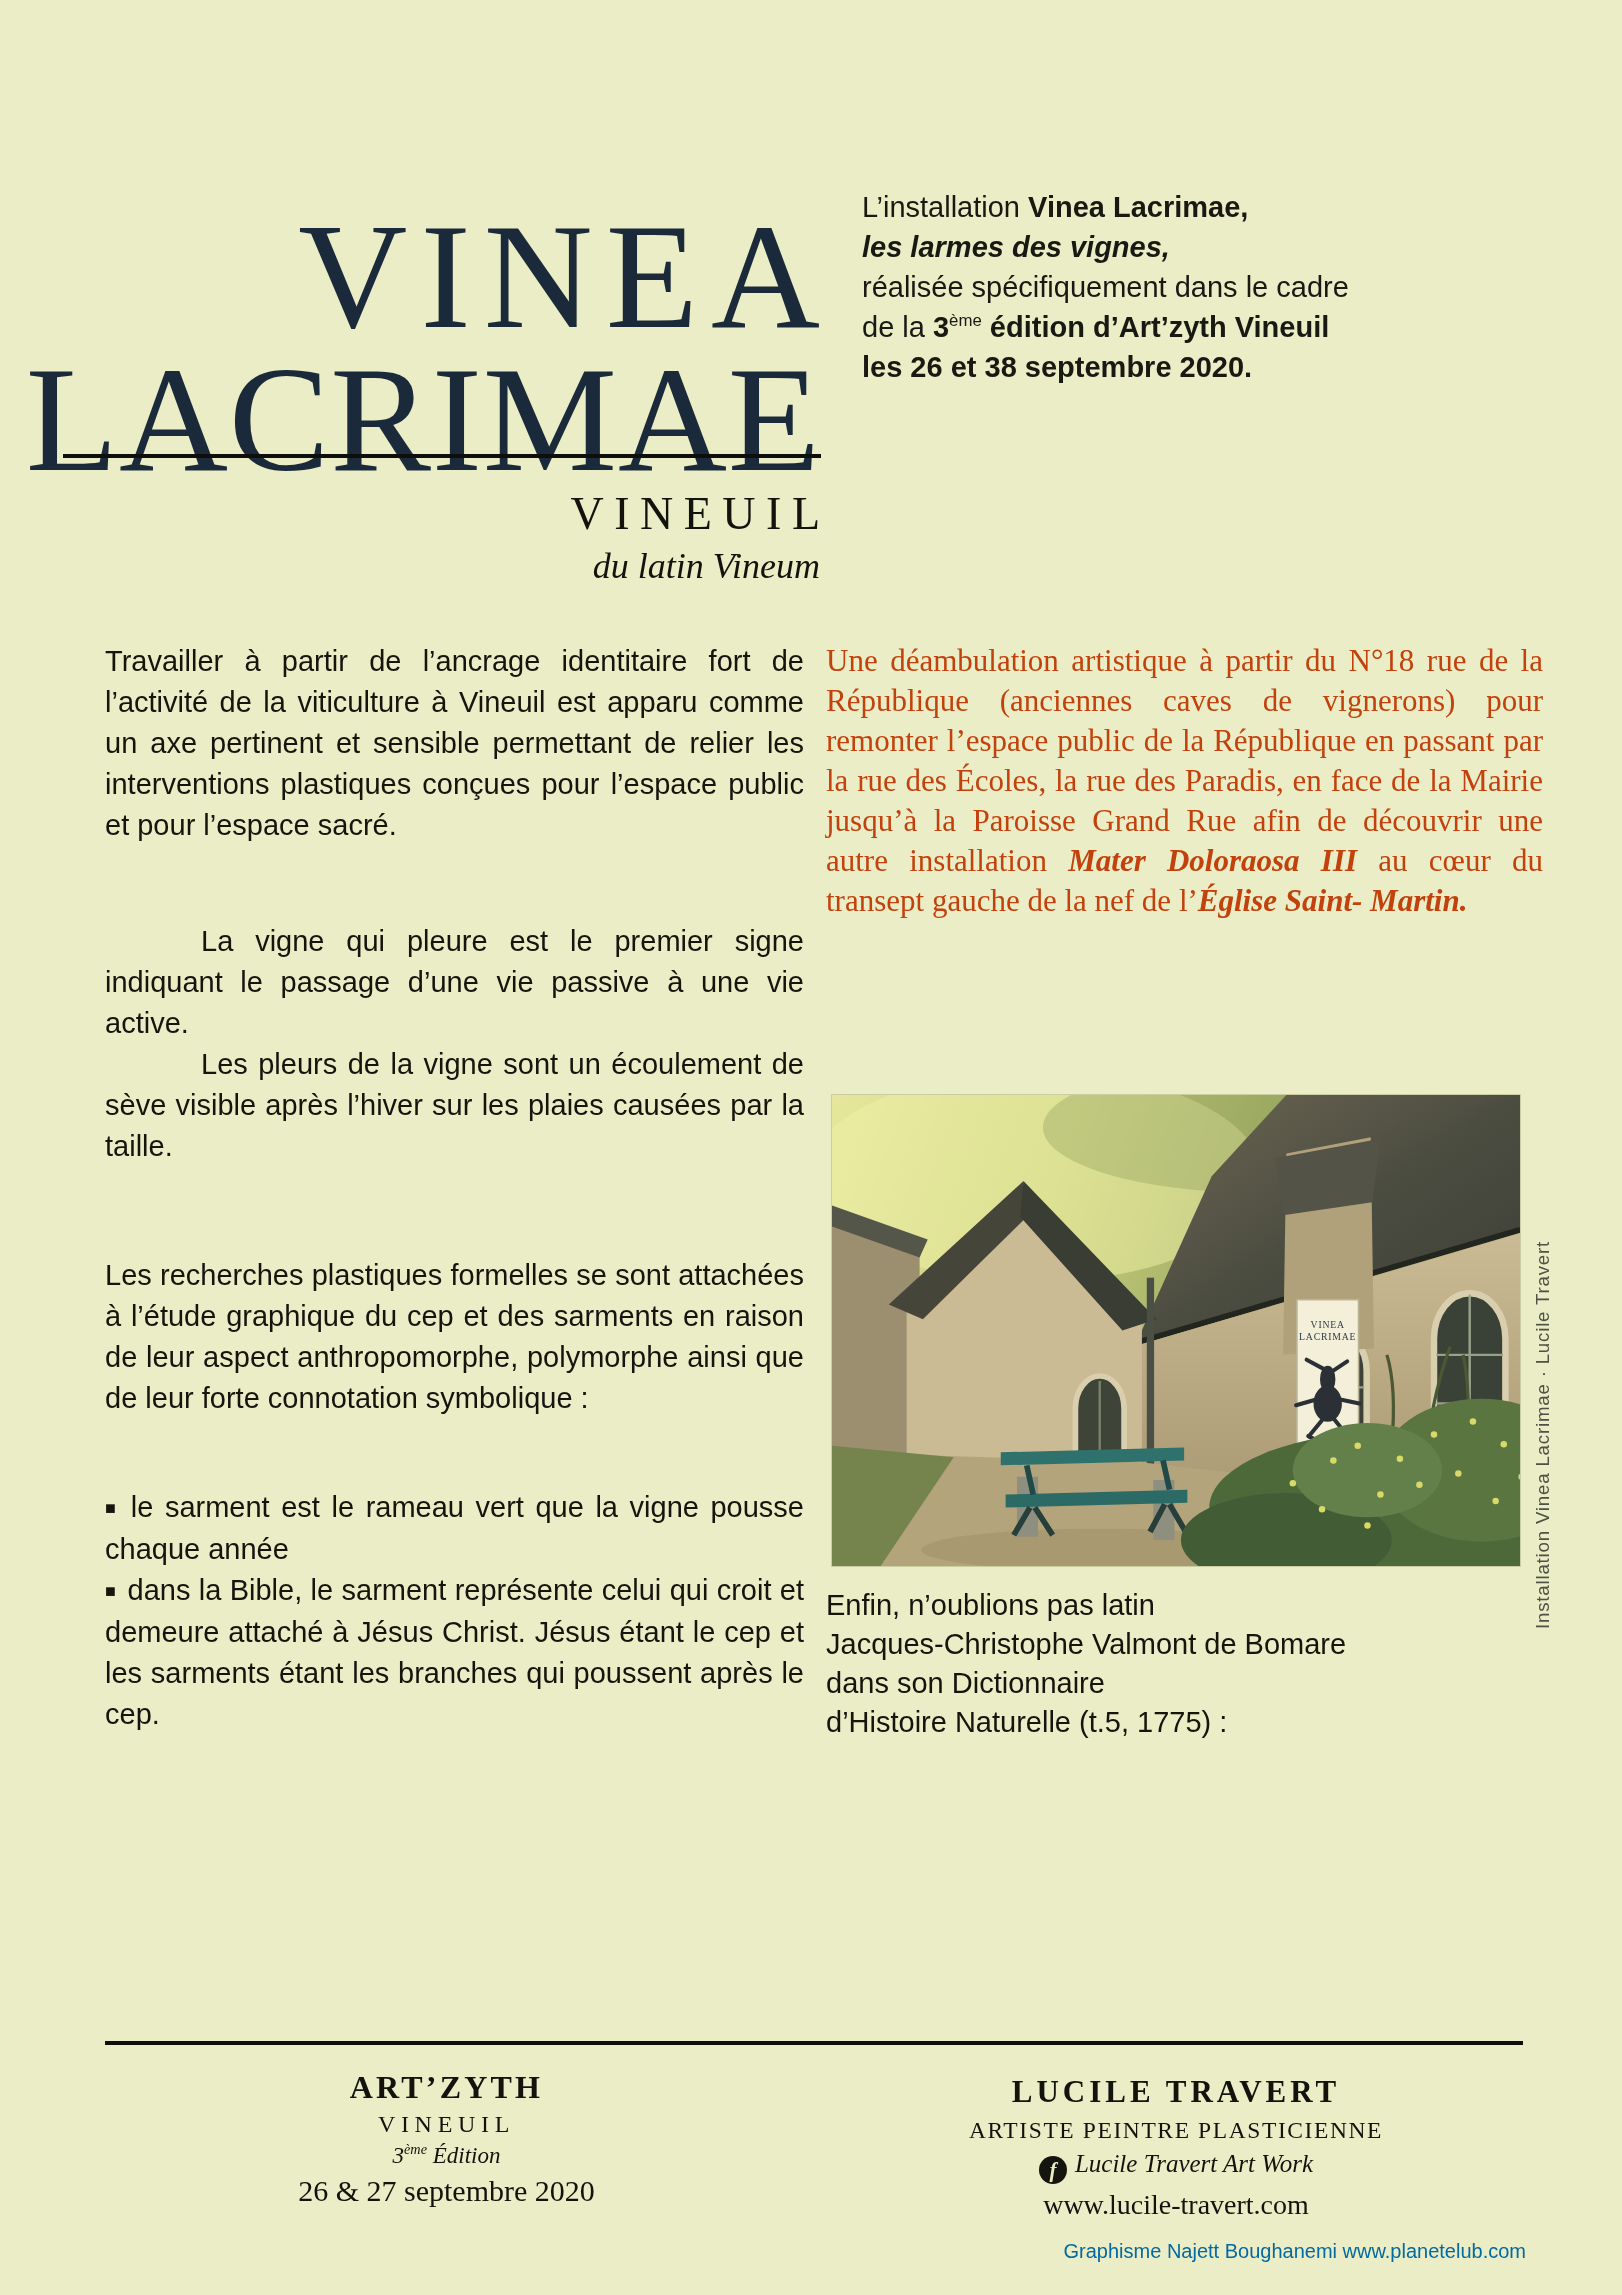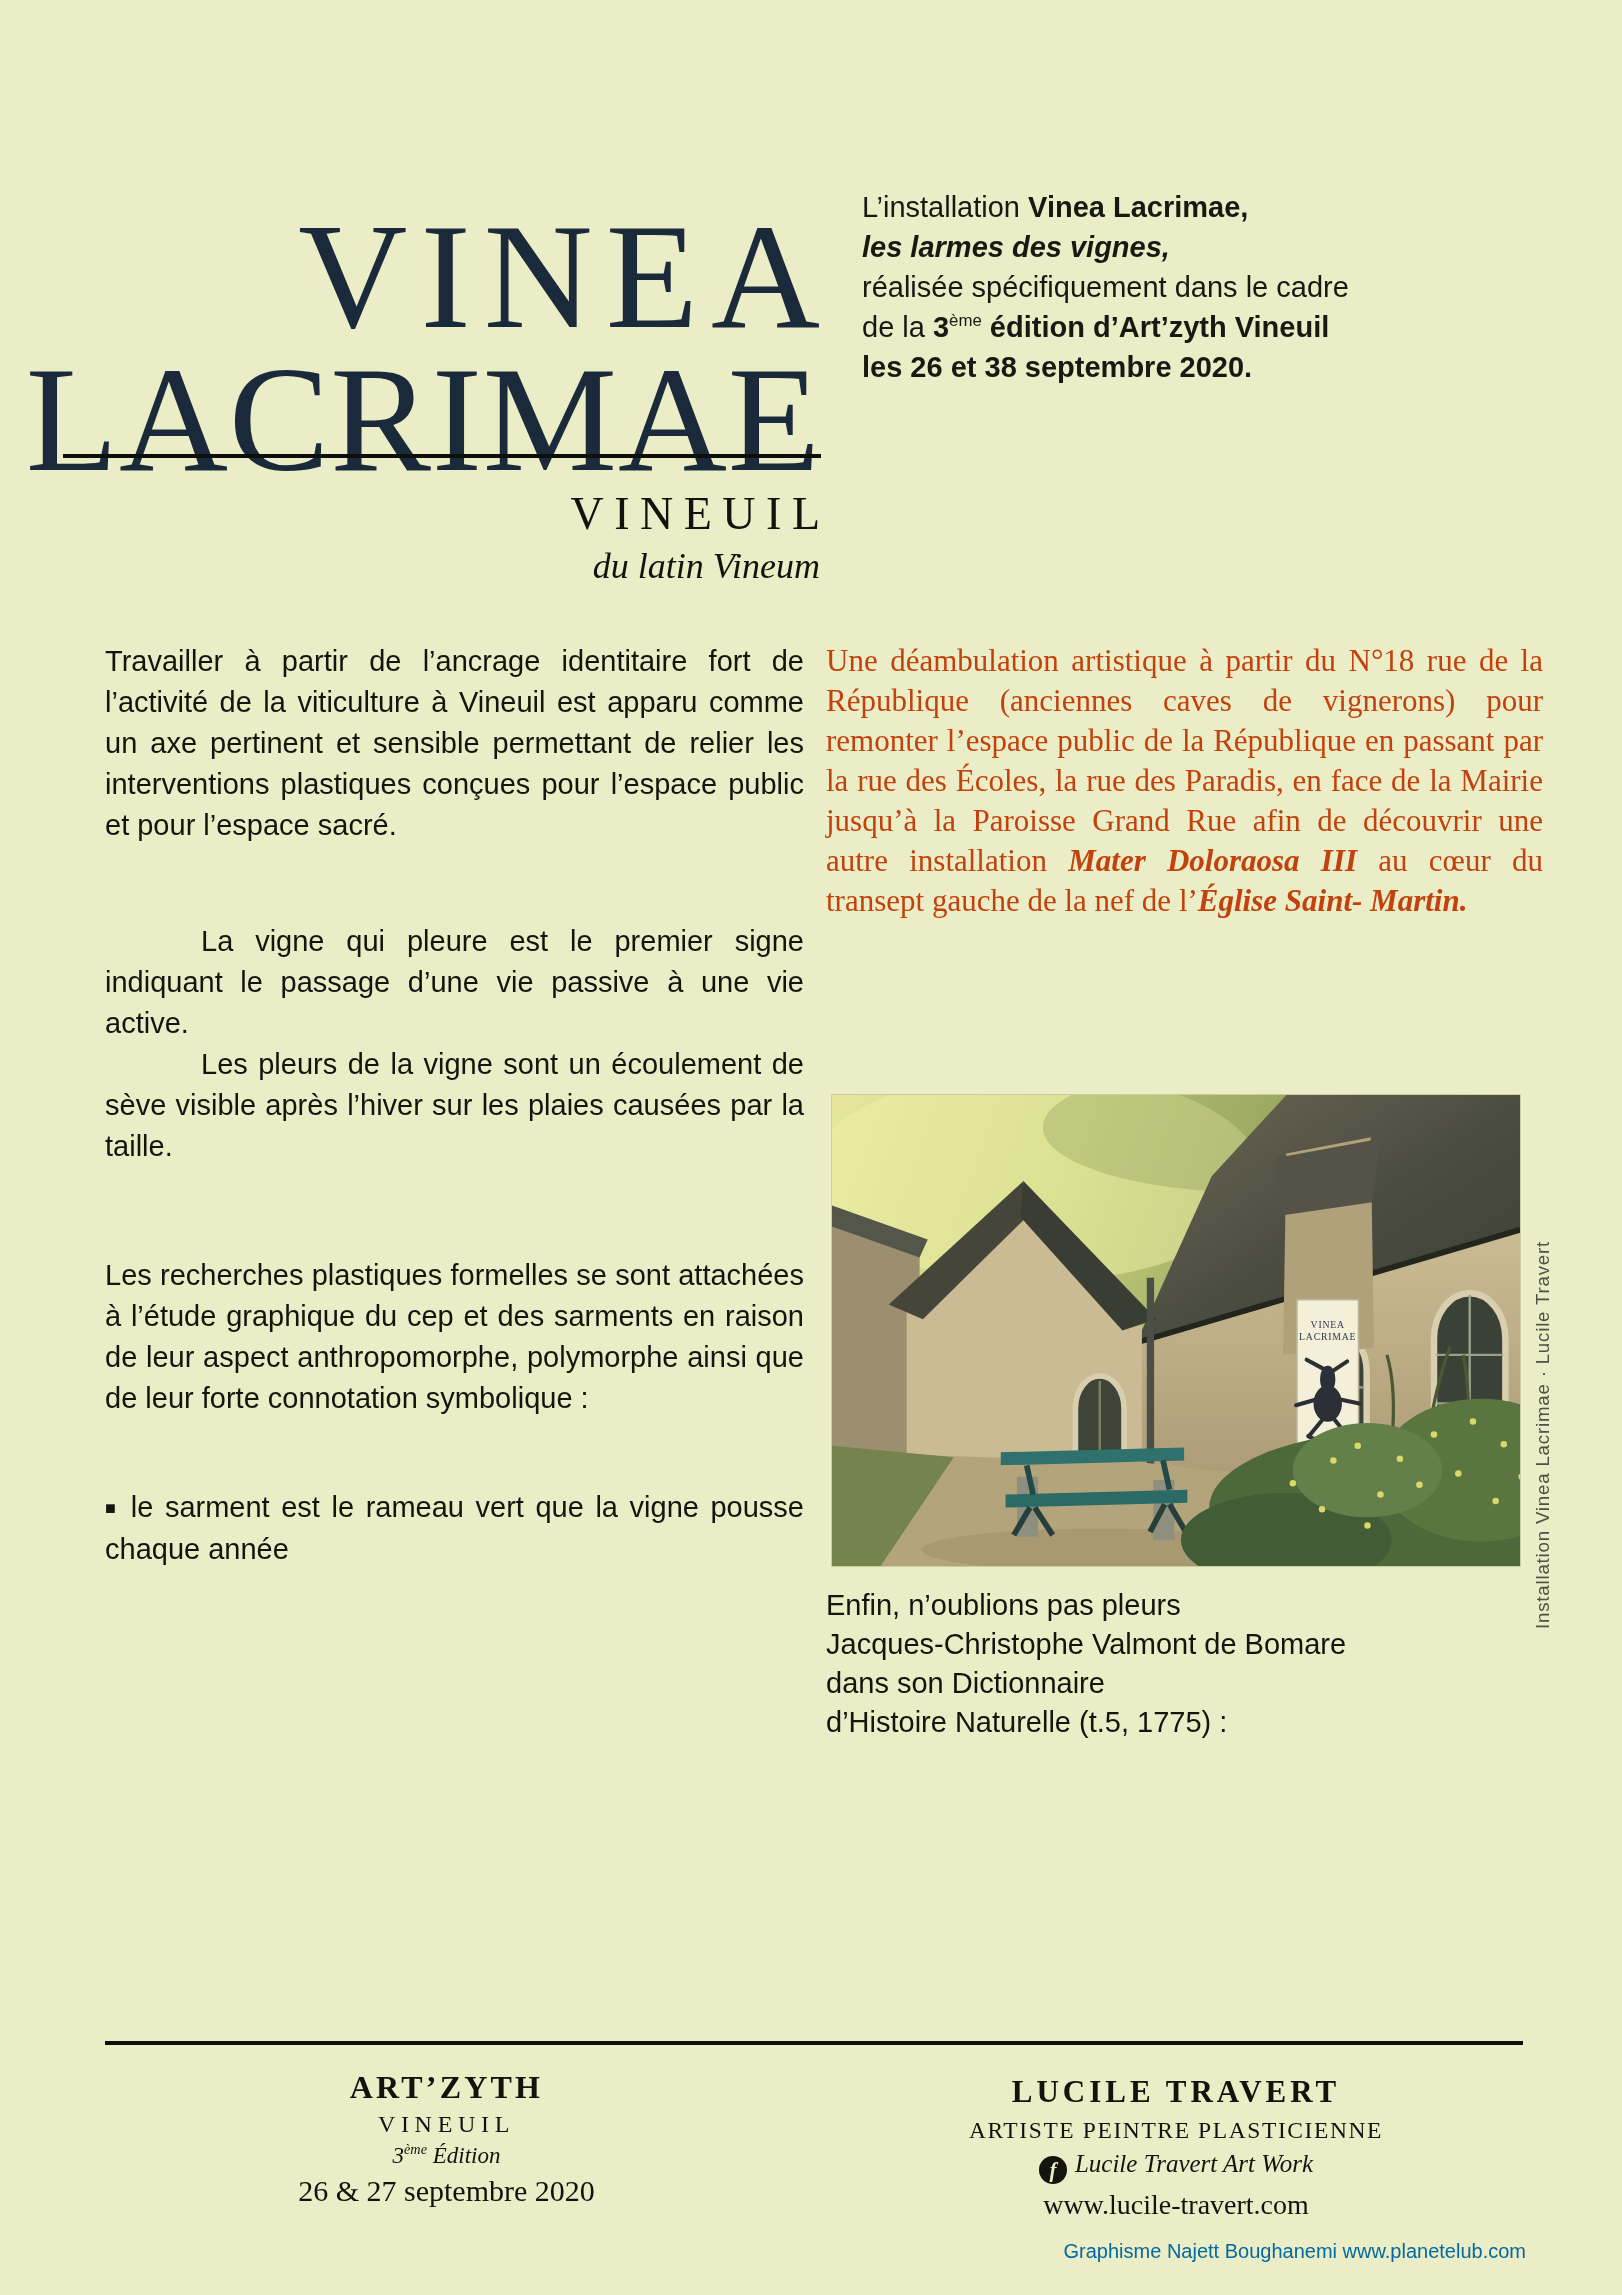--- a/index.html
+++ b/index.html
@@ -139,20 +139,21 @@
     <div class="ph1">VINEUIL</div>
     <div class="ph2">du latin Vineum</div>
   </div>
 
   <div class="leftcol">
     <p class="p1">Travailler à partir de l’ancrage identitaire fort de l’activité de la viticulture à Vineuil est apparu comme un axe pertinent et sensible permettant de relier les interventions plastiques conçues pour l’espace public et pour l’espace sacré.</p>
     <p class="ind">La vigne qui pleure est le premier signe indiquant le passage d’une vie passive à une vie active.</p>
     <p class="ind p3">Les pleurs de la vigne sont un écoulement de sève visible après l’hiver sur les plaies causées par la taille.</p>
     <p class="p4">Les recherches plastiques formelles se sont attachées à l’étude graphique du cep et des sarments en raison de leur aspect anthropomorphe, polymorphe ainsi que de leur forte connotation symbolique :</p>
     <p class="bullet"><span class="bmark">■</span><span>le sarment est le rameau vert que la vigne pousse chaque année</span></p>
+    <p class="bullet"><span class="bmark">■</span><span>dans la Bible, le sarment représente celui qui croit et demeure attaché à Jésus Christ. Jésus étant le cep et les sarments étant les branches qui poussent après le cep.</span></p>
   </div>
 
   <div class="rc-p1">
     <span>Une déambulation artistique à partir du N°18 rue de la République (anciennes caves de vignerons) pour remonter l’espace public de la République en passant par la rue des Écoles, la rue des Paradis, en face de la Mairie jusqu’à la Paroisse Grand Rue afin de découvrir une autre installation </span><span class="bi">Mater Doloraosa III</span><span> au cœur du transept gauche de la nef de l’</span><span class="bi">Église Saint- Martin.</span>
   </div>
 
   <div class="photo">
     <svg viewBox="0 0 848 580" preserveAspectRatio="none">
       <defs>
         <linearGradient id="sky" x1="0" y1="0" x2="1" y2="0.25">
@@ -272,21 +273,21 @@
           <circle cx="568" cy="478" r="4"></circle>
             <circle cx="850" cy="470" r="4"></circle>
         </g>
       </g>
     </svg>
   </div>
 
   <div class="photo-caption">Installation Vinea Lacrimae · Lucile Travert</div>
 
   <div class="rc-enfin">
-    <span>Enfin, n’oublions pas pleurs</span><br>
+    <span>Enfin, n’oublions pas latin</span><br>
     <span>Jacques-Christophe Valmont de Bomare</span><br>
     <span>dans son Dictionnaire</span><br>
     <span>d’Histoire Naturelle (t.5, 1775) :</span>
   </div>
 
 
   <div class="rule-bottom"></div>
 
   <div class="f-left">
     <div class="fl1">ART’ZYTH</div>

